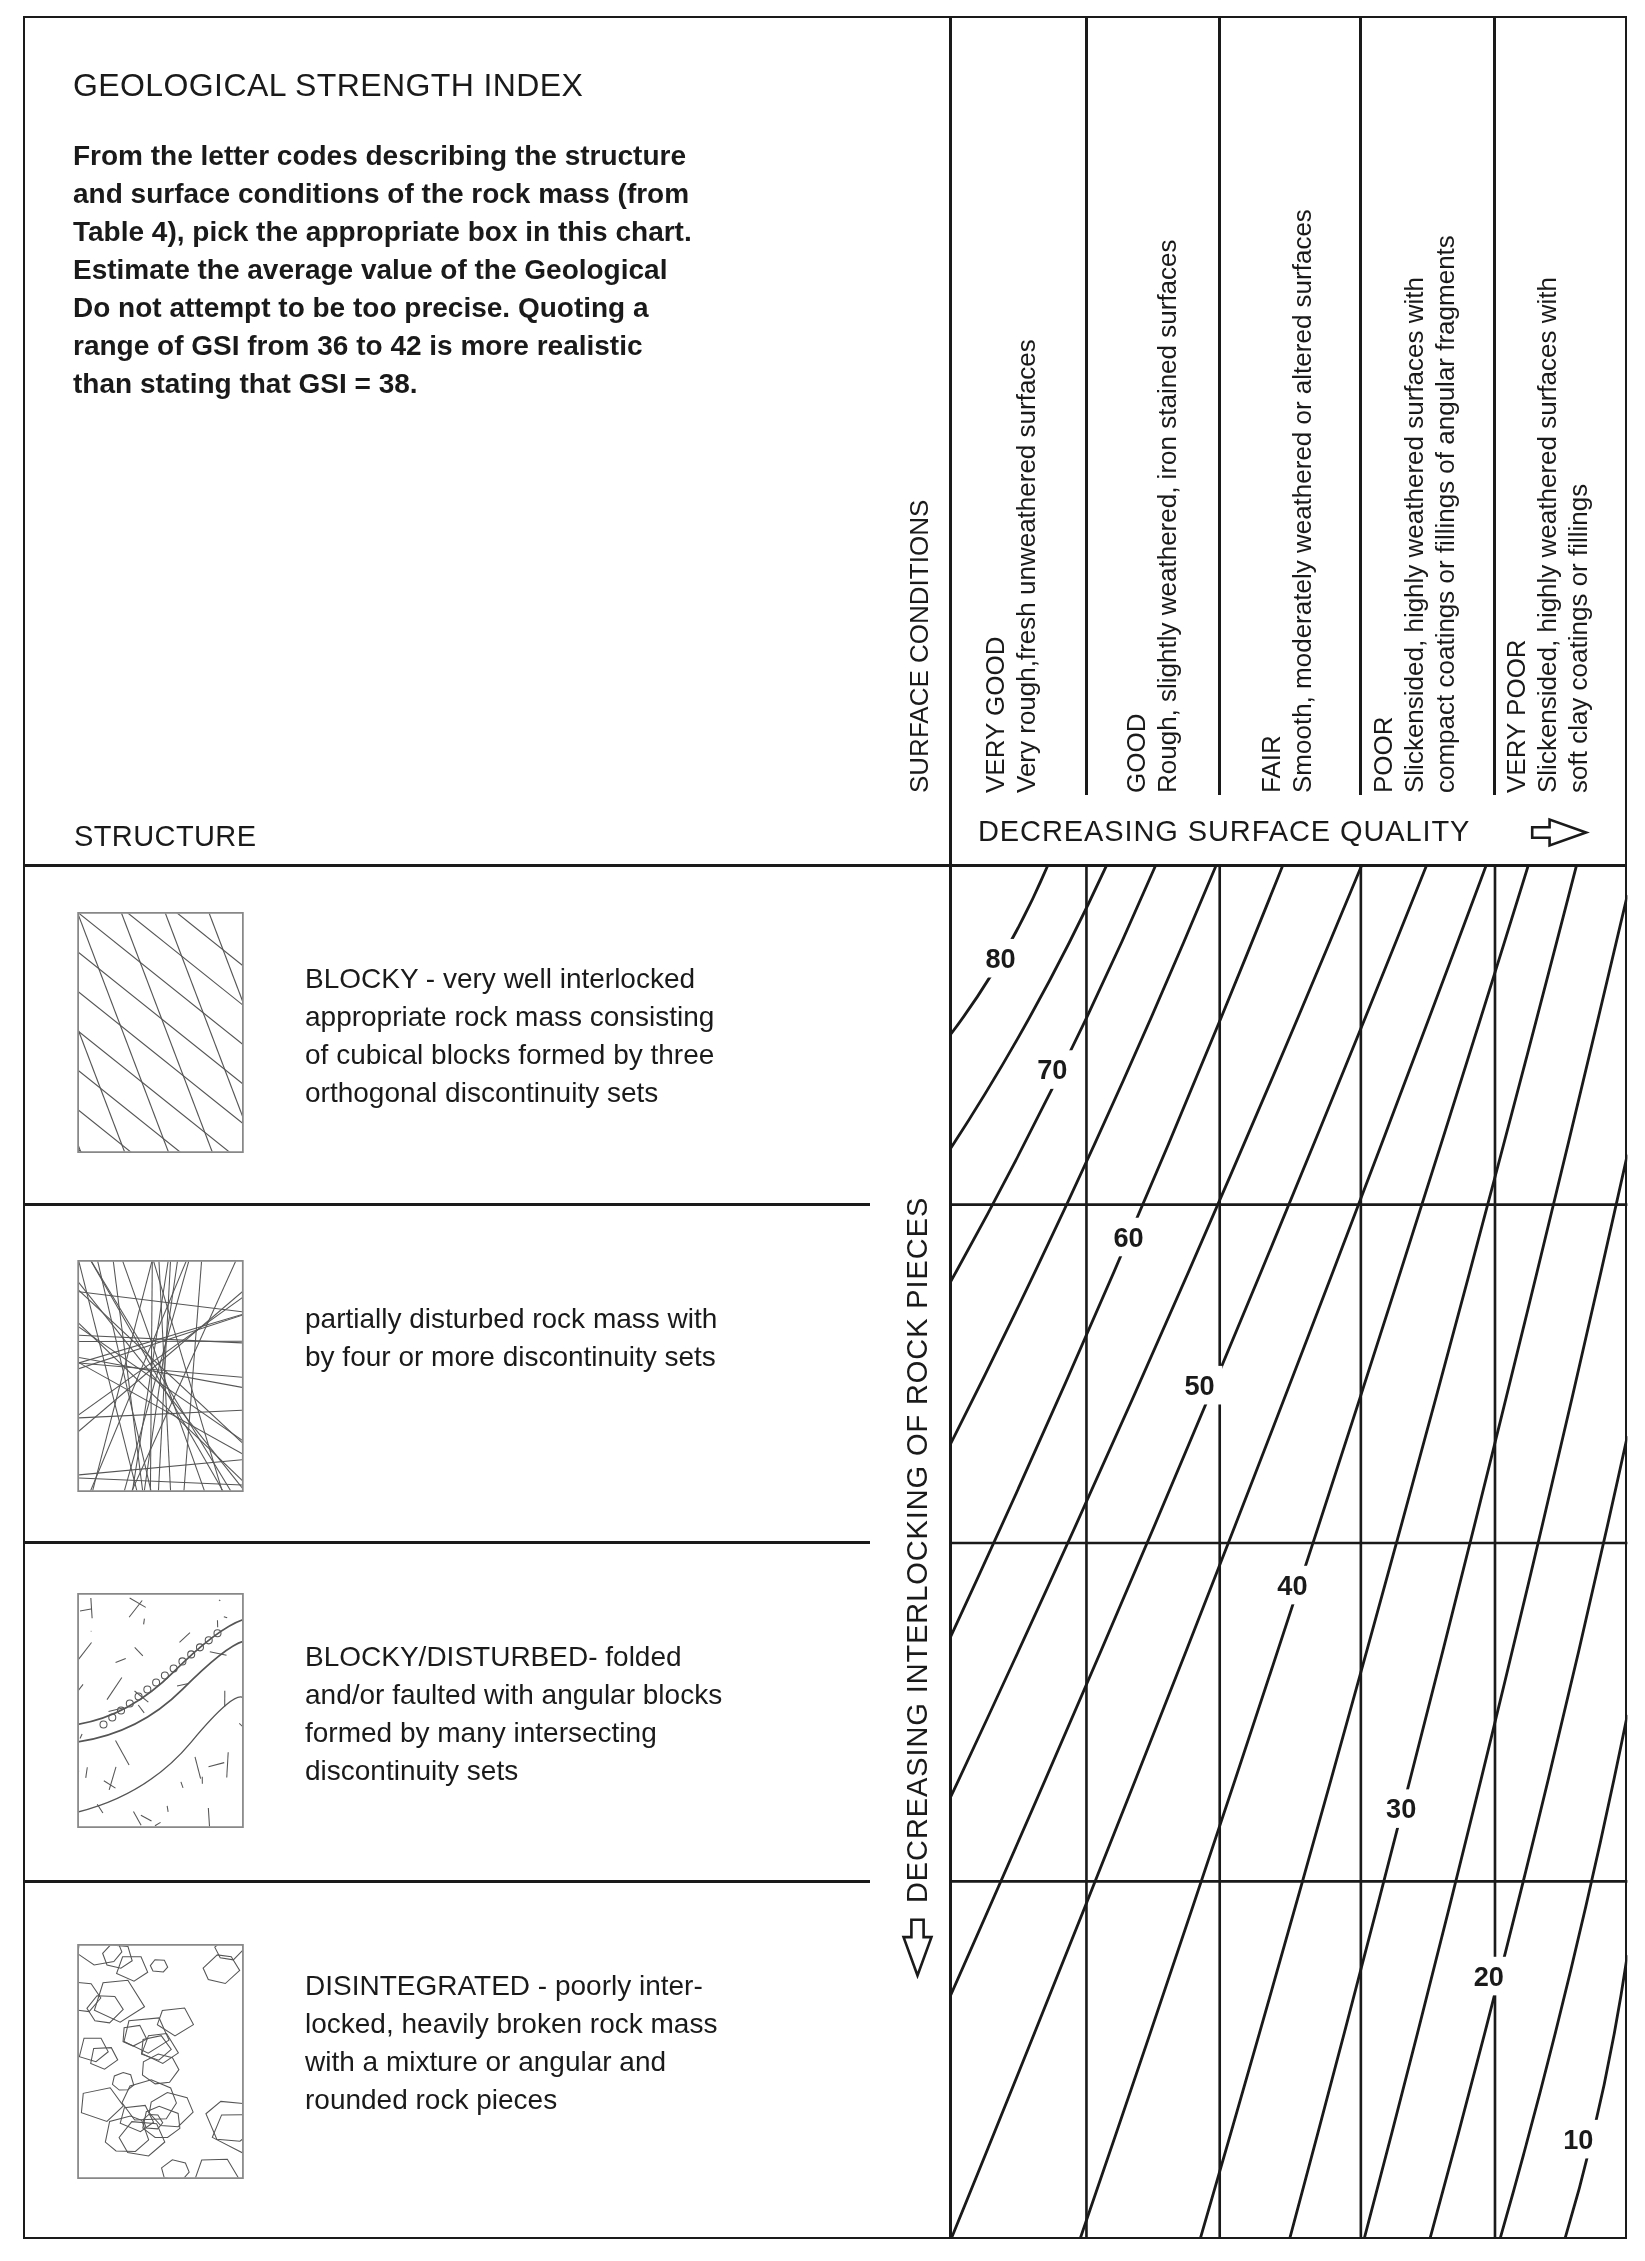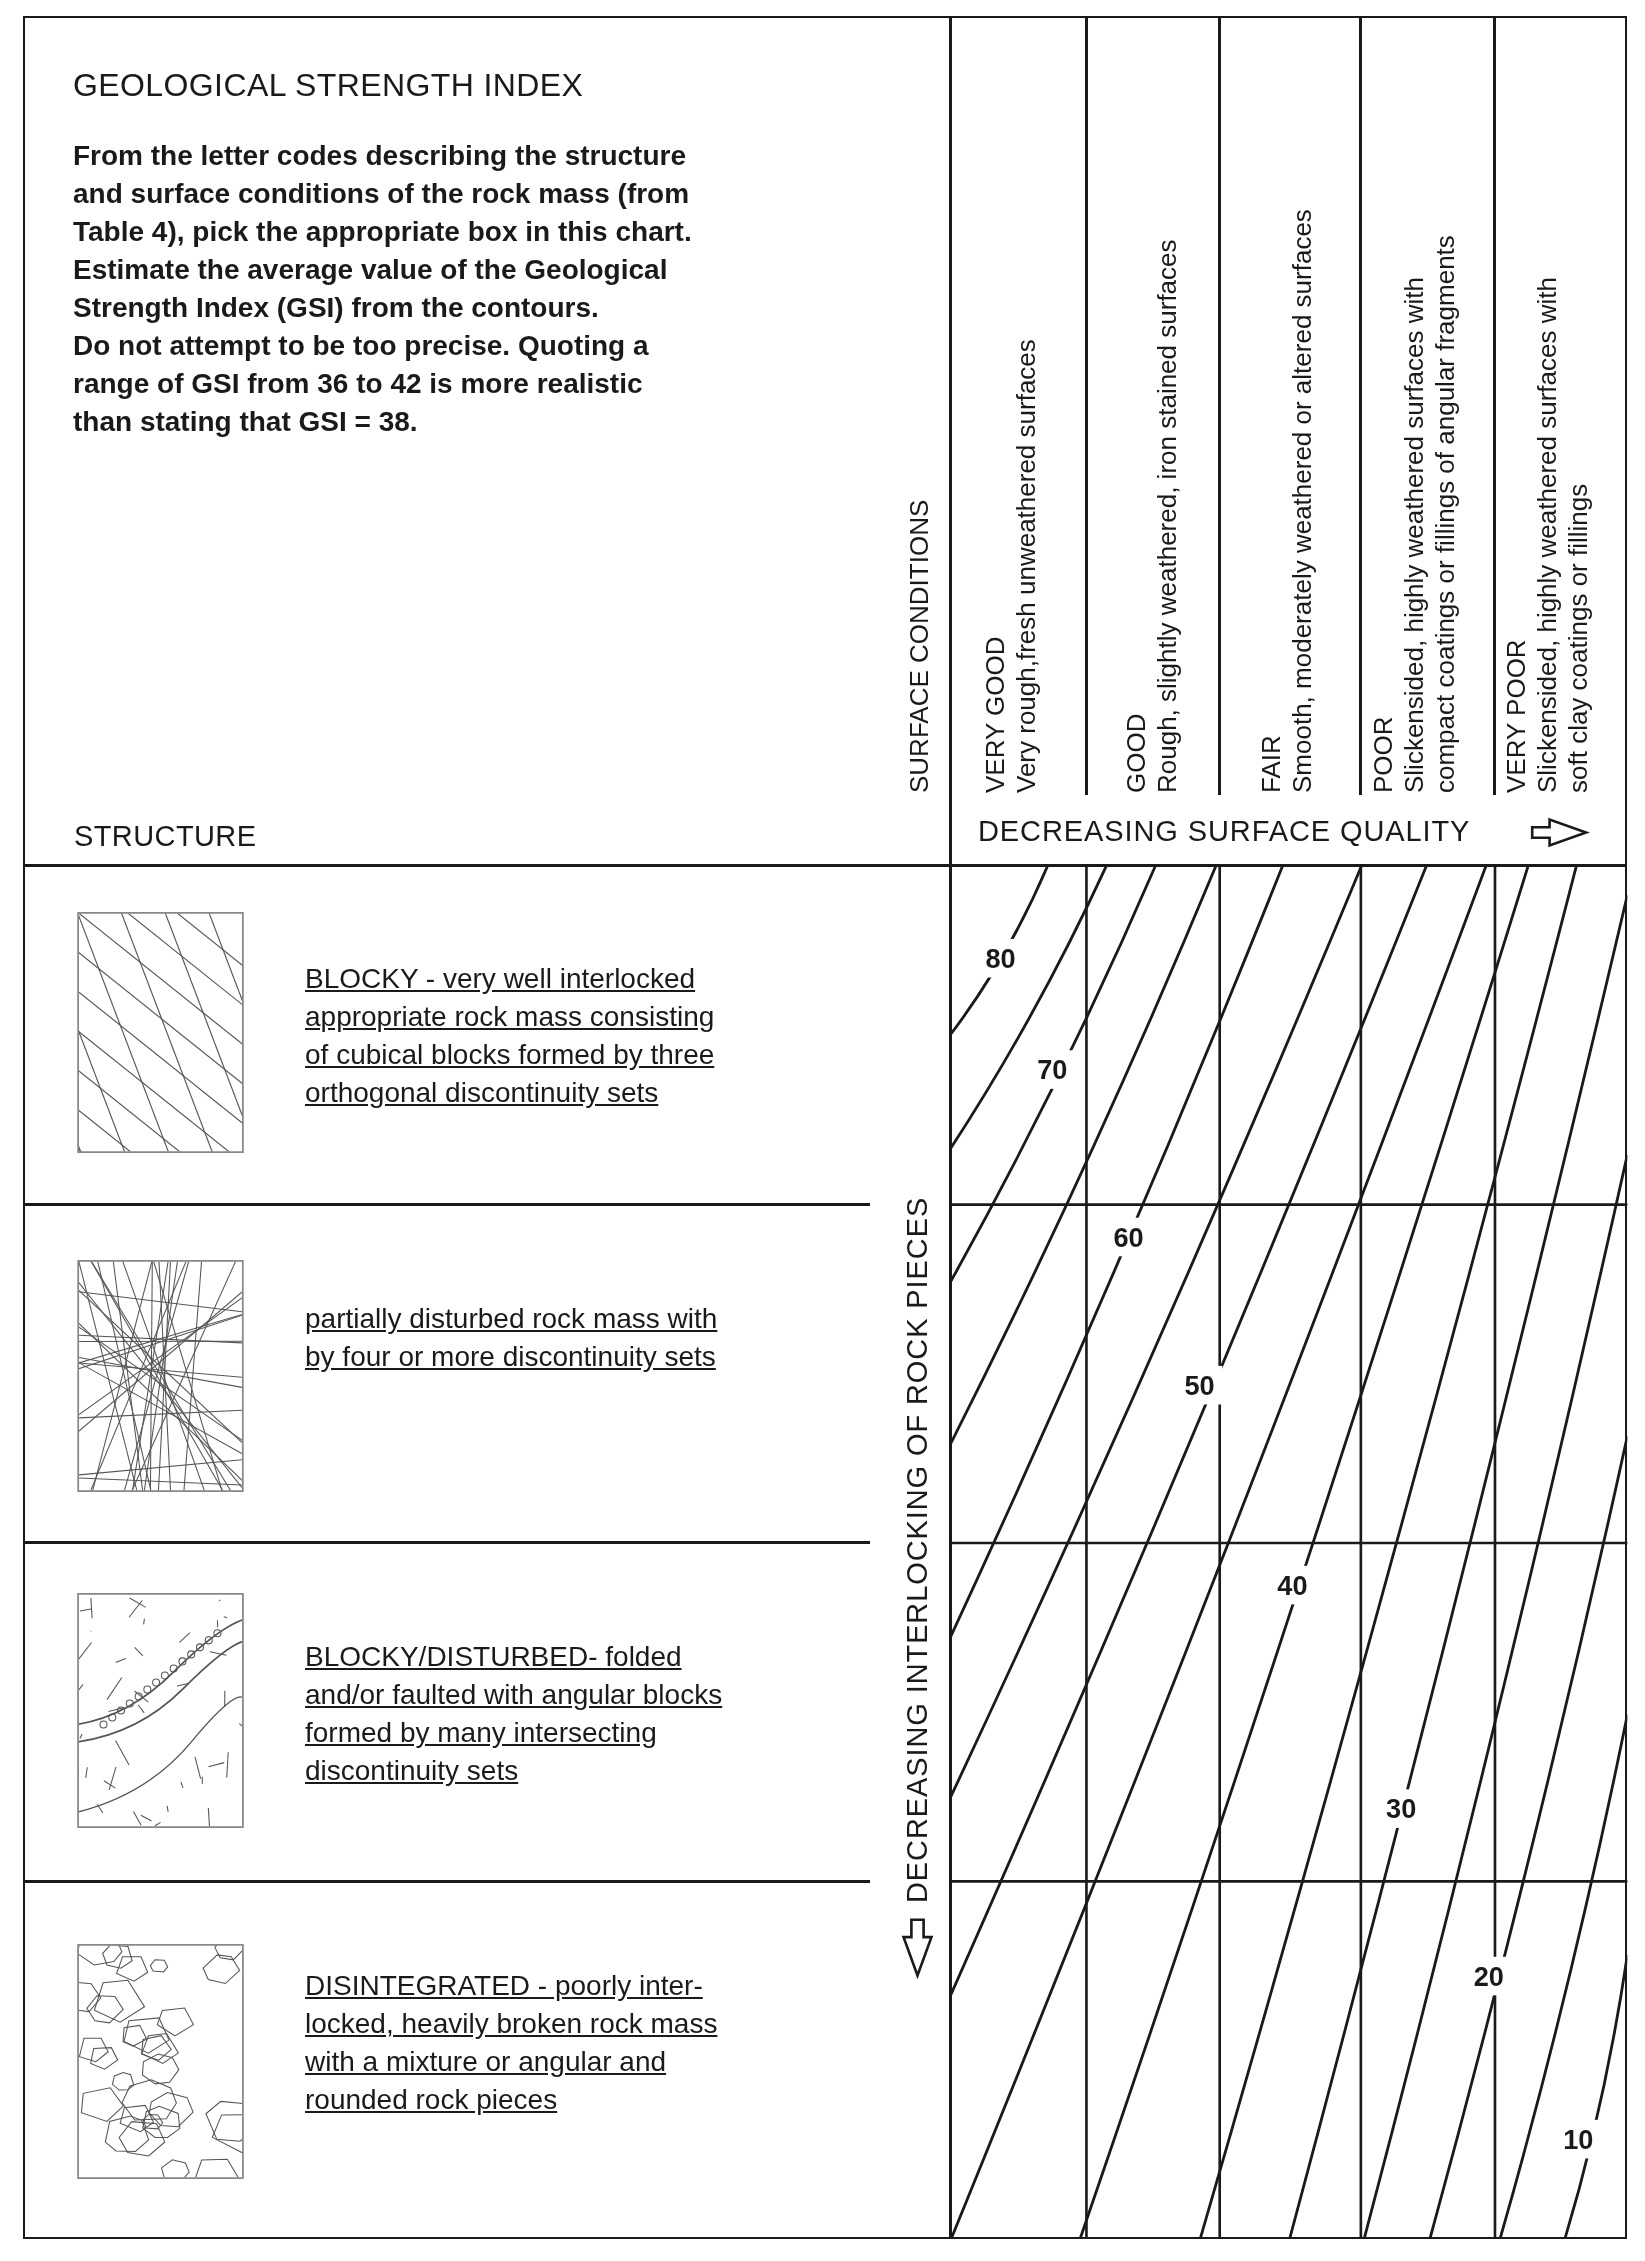--- a/index.html
+++ b/index.html
@@ -6,39 +6,38 @@
   body { width:1646px; height:2261px; position:relative; overflow:hidden;
          font-family:"Liberation Sans", sans-serif; color:#1a1a1a; }
   .abs { position:absolute; }
   .frame { position:absolute; left:23px; top:16px; width:1604px; height:2223px;
            border:2.6px solid #1a1a1a; box-sizing:border-box; }
   .hline { position:absolute; height:2.6px; background:#1a1a1a; }
   .vline { position:absolute; width:2.6px; background:#1a1a1a; }
   .title { position:absolute; left:73px; top:67px; font-size:32px; letter-spacing:0.4px; }
   .intro { position:absolute; left:73px; top:137px; width:754px; font-size:28px; line-height:38px;font-weight:bold; }
   .structure-label { position:absolute; left:74px; top:820px; font-size:29px; letter-spacing:0.4px; }
-  .row-desc { position:absolute; left:305px; width:561px; font-size:28px; line-height:38px;text-decoration:underline; }
+  .row-desc { position:absolute; left:305px; width:561px; font-size:28px; line-height:38px; }
   .rock-icon { position:absolute; left:77px; width:167px; }
   .vtext { position:absolute; white-space:nowrap; transform-origin:0 0; transform:rotate(-90deg); }
   .hdr-col { position:absolute; transform-origin:0 0; transform:rotate(-90deg); font-size:26px; line-height:31px; white-space:nowrap; }
   .hdr-col .name { display:block; }
   svg text { font-family:"Liberation Sans", sans-serif; }
 </style>
 </head>
 <body>
 
 <div class="frame"></div>
 
 <div class="title">GEOLOGICAL STRENGTH INDEX</div>
 <div class="intro">
   <div>From the letter codes describing the structure</div>
   <div>and surface conditions of the rock mass (from</div>
   <div>Table 4), pick the appropriate box in this chart.</div>
   <div>Estimate the average value of the Geological</div>
-  <div>Strength Index (GSI) from the contours.</div>
   <div>Do not attempt to be too precise. Quoting a</div>
   <div>range of GSI from 36 to 42 is more realistic</div>
   <div>than stating that GSI = 38.</div>
 </div>
 <div class="structure-label">STRUCTURE</div>
 
 <div class="vline" style="left:949px; top:16px; height:2223px;"></div>
 <div class="hline" style="left:23px; top:864px; width:1604px;"></div>
 <div class="hline" style="left:23px; top:1203px; width:847px;"></div>
 <div class="hline" style="left:23px; top:1541px; width:847px;"></div>

